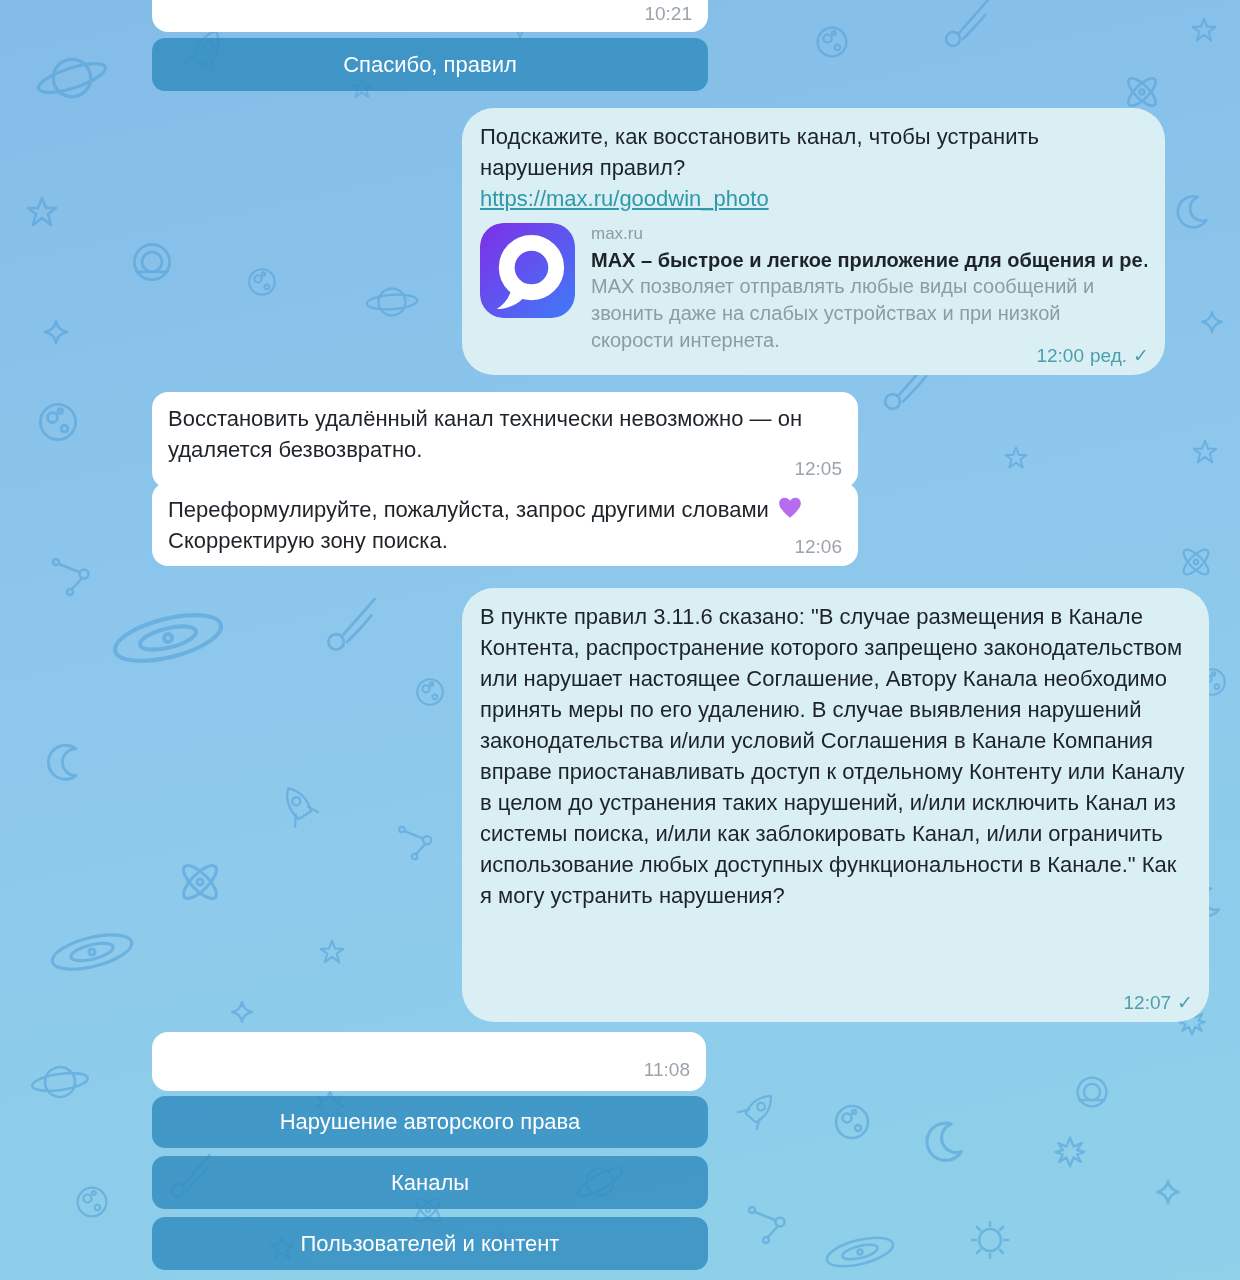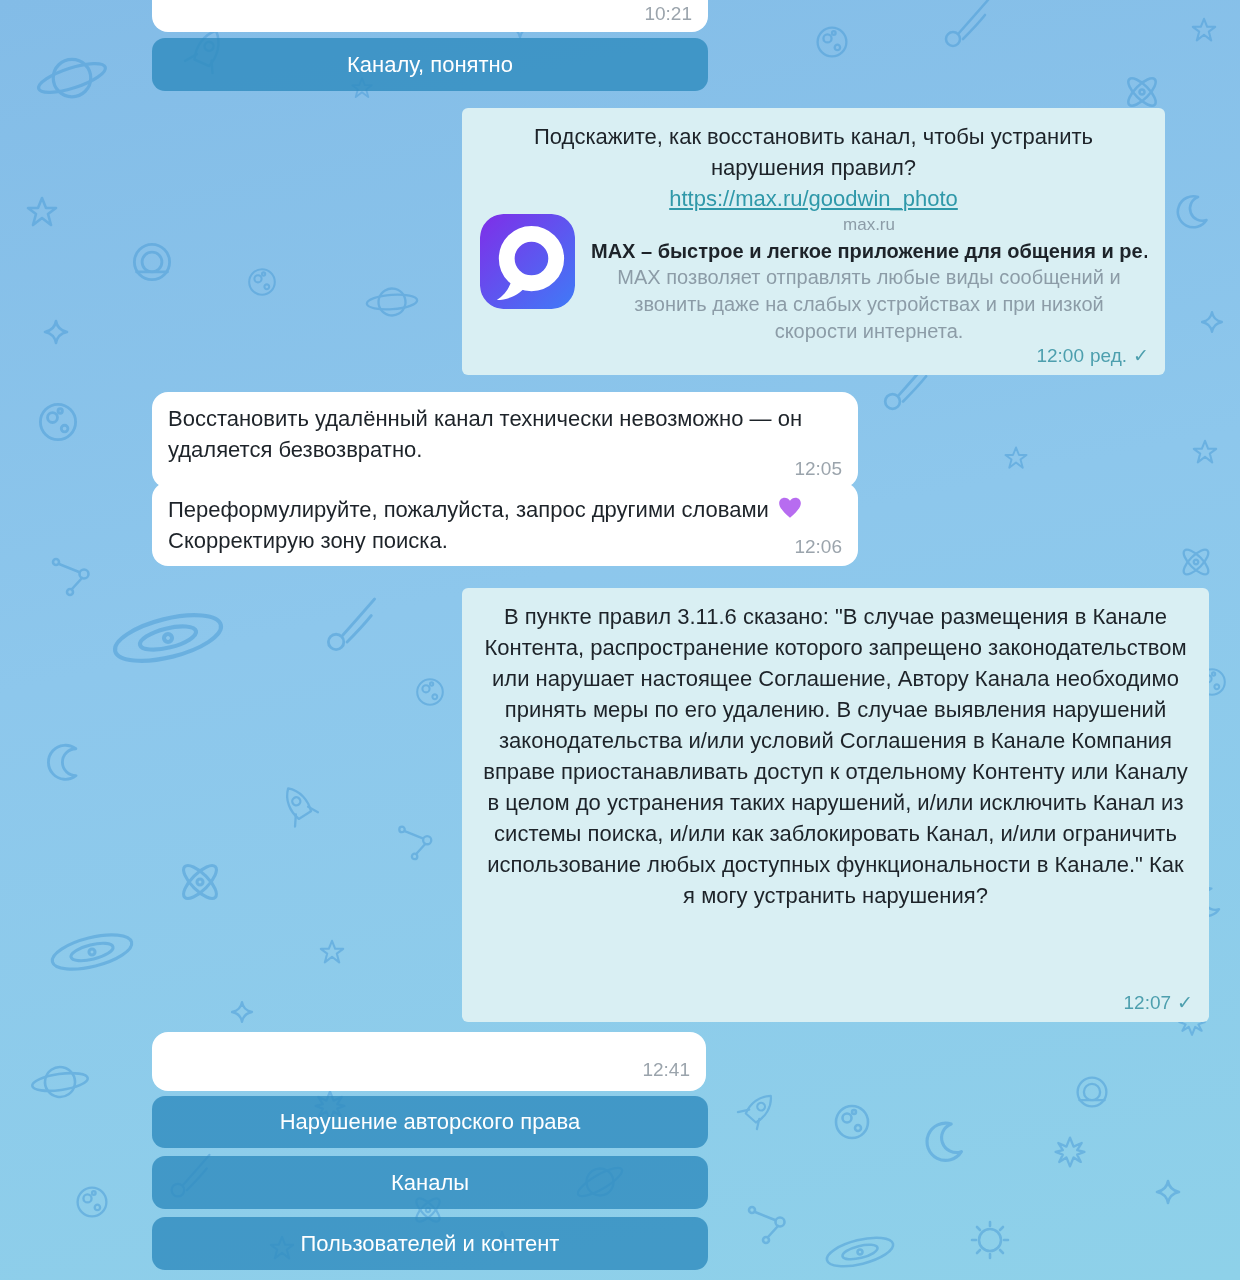--- a/index.html
+++ b/index.html
@@ -9,21 +9,21 @@
   .screen {
     position:relative; width:1240px; height:1280px; overflow:hidden;
     background:linear-gradient(168deg, var(--bg_top) 0%, var(--bg_mid) 45%, var(--bg_bottom) 100%);
   }
 
   svg.bg { position:absolute; inset:0; pointer-events:none; }
   .dl { stroke:var(--doodle); fill:none; stroke-width:2.6; stroke-linecap:round; stroke-linejoin:round; opacity:.55; }
 
   .bubble { position:absolute; border-radius:16px; }
   .bubble.in  { background:var(--bubble_in); }
-  .bubble.out { background:var(--bubble_out); border-radius:6px;text-align:center; }
+  .bubble.out { background:var(--bubble_out); border-radius:32px; }
 
   .msg-text { color:var(--text); font-size:22px; line-height:31px; }
 
   .time { font-size:19px; white-space:nowrap; }
   .time.in-t  { color:var(--time_in); }
   .time.out-t { color:var(--time_out); }
   .meta-abs { position:absolute; right:16px; bottom:8px; display:flex; gap:6px; align-items:baseline; }
   .check { font-size:19px; color:var(--time_out); }
 
   
@@ -35,21 +35,21 @@
     position:absolute; left:152px; width:556px; height:53px;
     background:var(--btn); border:none; border-radius:13px;
     color:var(--btn_text); font-size:22px; font-weight:500;
     font-family:"Liberation Sans", sans-serif;
     display:flex; align-items:center; justify-content:center; cursor:pointer;
   }
 
   
   .out-1 { left:462px; top:108px; width:703px; height:267px; padding:13px 18px 10px; overflow:hidden; }
   .msg-link { display:block; margin-left:0; color:var(--link); font-size:22px; line-height:31px; text-decoration:underline; cursor:pointer; }
-  .preview { display:flex; gap:16px; cursor:pointer; }
+  .preview { display:flex; gap:16px; margin-top:9px; cursor:pointer; }
   .pv-logo { width:95px; height:95px; flex:none; border-radius:22px; }
   .pv-texts { flex:1; min-width:0; }
   .pv-site  { color:var(--muted); font-size:17px; margin:1px 0 3px; }
   .pv-title { color:var(--text); font-size:20px; font-weight:700; line-height:26px; white-space:nowrap; overflow:hidden; }
   .pv-desc  { color:var(--muted); font-size:20px; line-height:27px; }
   .stop-a { stop-color:var(--logo_purple); }
   .stop-b { stop-color:var(--logo_blue); }
 
   
   .in-1 { left:152px; top:392px; width:706px; height:96px; padding:11px 16px; }
@@ -179,21 +179,21 @@
     <use href="#d-burst8" transform="translate(1192,1022) scale(0.8)"></use>
     <use href="#d-comet" transform="translate(902,392) scale(1.05)"></use>
     <use href="#d-star5" transform="translate(1016,458) scale(0.75)"></use>
     <use href="#d-helmet" transform="translate(1092,1092) scale(0.9)"></use>
   </svg>
 
   <div class="bubble in partial">
     <span class="time in-t">10:21</span>
   </div>
 
-  <button class="chat-btn" style="top:38px;">Каналу, понятно</button>
+  <button class="chat-btn" style="top:38px;">Спасибо, правил</button>
 
   <div class="bubble out out-1">
     <div class="msg-text">Подскажите, как восстановить канал, чтобы устранить нарушения правил?</div>
     <a class="msg-link">https://max.ru/goodwin_photo</a>
     <div class="preview">
       <svg class="pv-logo" viewBox="0 0 96 96">
         <defs>
           <linearGradient id="maxg" x1="0" y1="0" x2="1" y2="1">
             <stop offset="0" class="stop-a"></stop>
               <stop offset="1" class="stop-b"></stop>
@@ -238,20 +238,20 @@
 
   <div class="bubble out out-2">
     <div class="msg-text">В пункте правил 3.11.6 сказано: "В случае размещения в Канале Контента, распространение которого запрещено законодательством или нарушает настоящее Соглашение, Автору Канала необходимо принять меры по его удалению. В случае выявления нарушений законодательства и/или условий Соглашения в Канале Компания вправе приостанавливать доступ к отдельному Контенту или Каналу в целом до устранения таких нарушений, и/или исключить Канал из системы поиска, и/или как заблокировать Канал, и/или ограничить использование любых доступных функциональности в Канале." Как я могу устранить нарушения?</div>
     <div class="meta-abs">
       <span class="time out-t">12:07</span>
       <span class="check">✓</span>
     </div>
   </div>
 
   <div class="bubble in in-3">
-    <span class="time in-t">12:41</span>
+    <span class="time in-t">11:08</span>
   </div>
 
   <button class="chat-btn btn-1">Нарушение авторского права</button>
   <button class="chat-btn btn-2">Каналы</button>
   <button class="chat-btn btn-3">Пользователей и контент</button>
 
 </div>
 
 </body></html>

